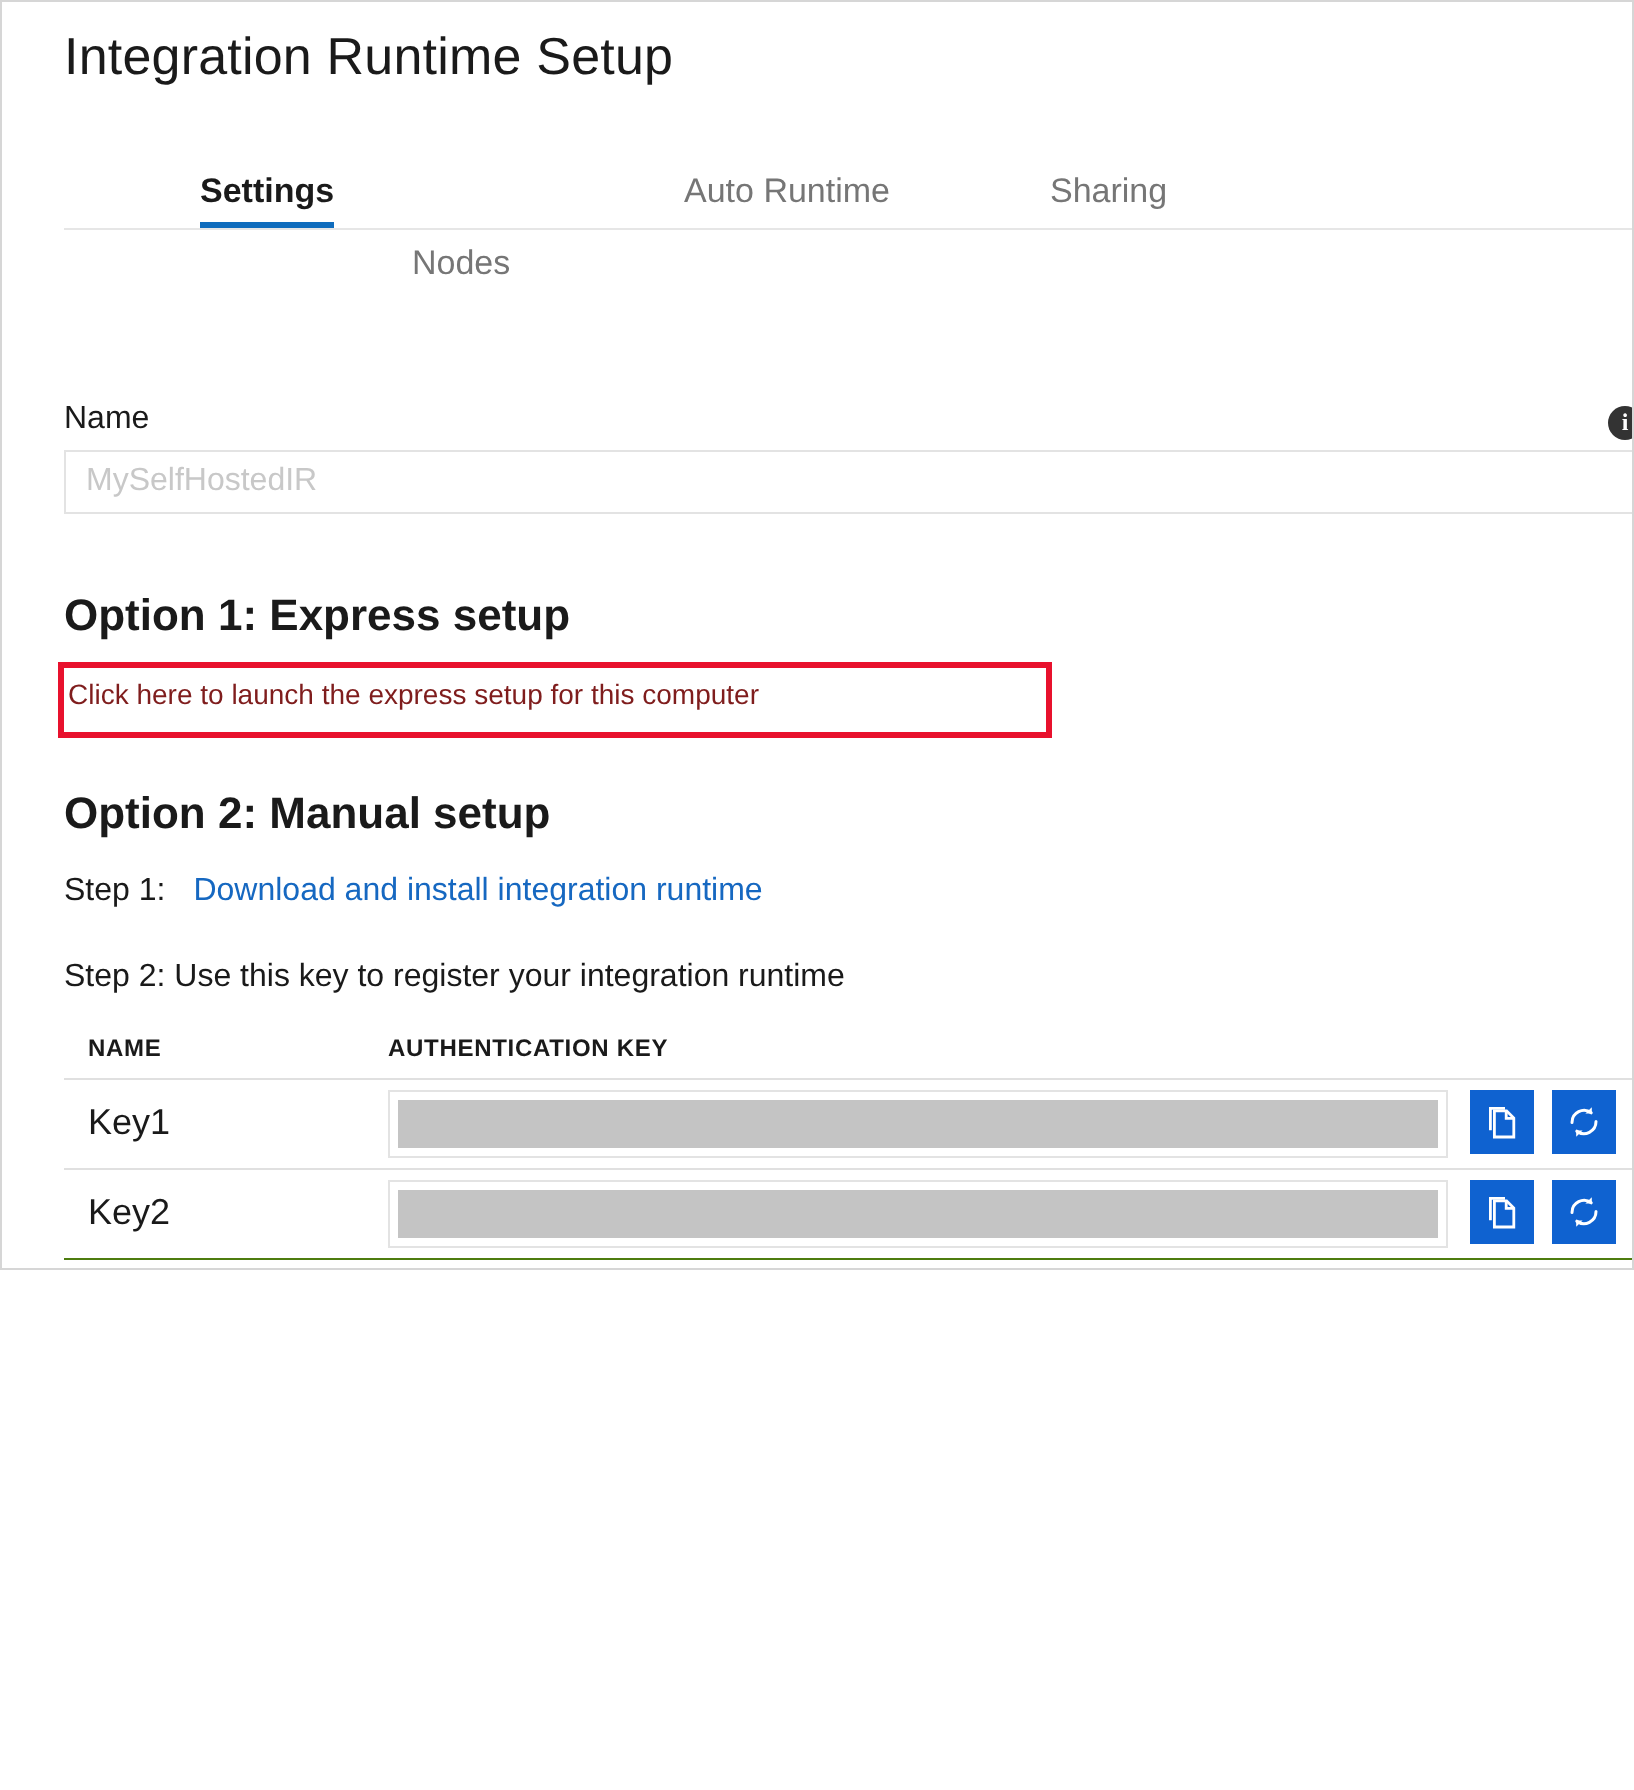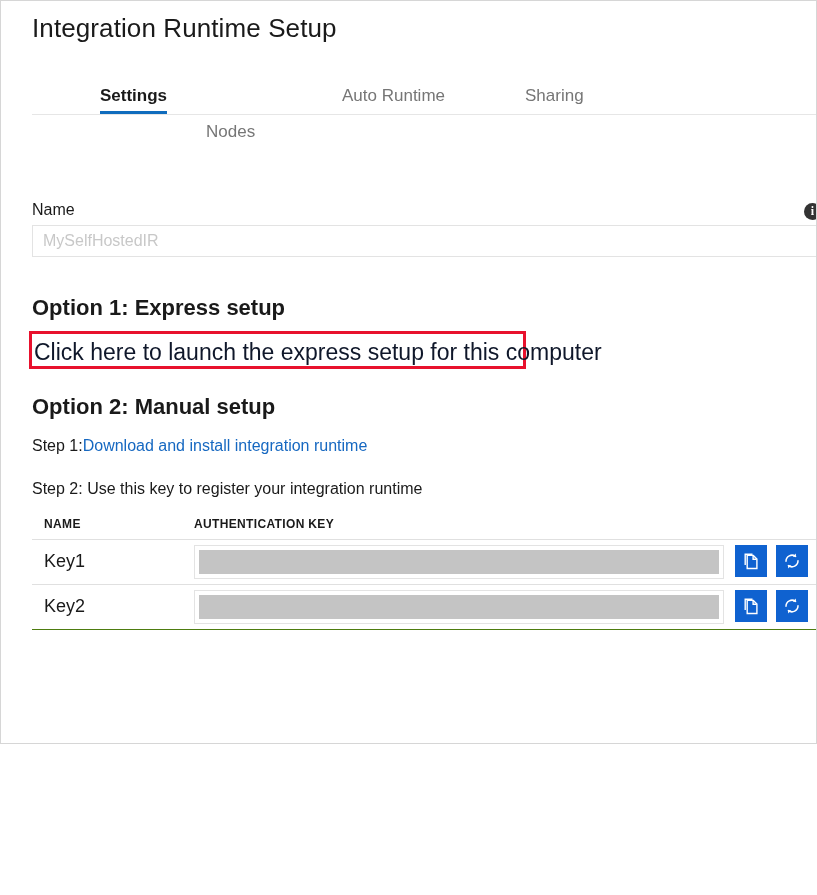--- a/index.html
+++ b/index.html
@@ -7,21 +7,21 @@
     padding: 0;
     background: #ffffff;
   }
   body {
     font-family: "Liberation Sans", sans-serif;
     -webkit-font-smoothing: antialiased;
   }
   #app {
     position: relative;
     width: 817px;
-    height: 744px;
+    height: 635px;
     box-sizing: border-box;
     border: 1px solid #d6d6d6;
     background: #ffffff;
     overflow: hidden;
   }
 
   
   .title {
     position: absolute;
     left: 31px;
@@ -153,41 +153,41 @@
     height: 38px;
     box-sizing: border-box;
     border: 3px solid #e8112d;
     background: transparent;
     pointer-events: none;
   }
   .express-link {
     position: absolute;
     left: 33px;
     top: 338px;
-    font-size: 23px;
-    color: #0f172a;
+    font-size: 14px;
+    color: #7f1d1d;
     text-decoration: none;
     white-space: nowrap;
     cursor: pointer;
   }
 
   .step-row {
     position: absolute;
     left: 31px;
     font-size: 16px;
     color: #1a1a1a;
     white-space: nowrap;
   }
   .step-1 { top: 436px; }
   .step-2 { top: 479px; }
   .step-link {
     color: #1668c1;
     text-decoration: none;
     cursor: pointer;
-    margin-left: 0;
+    margin-left: 14px;
   }
 
   
   .key-table {
     position: absolute;
     left: 31px;
     top: 512px;
     width: 785px;
   }
   .kt-header {

